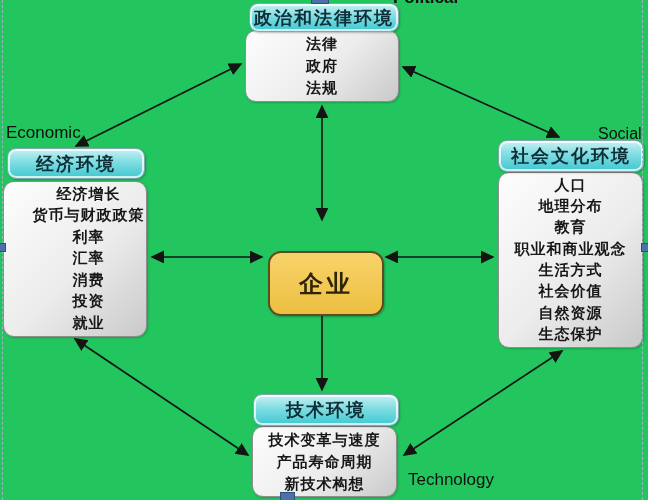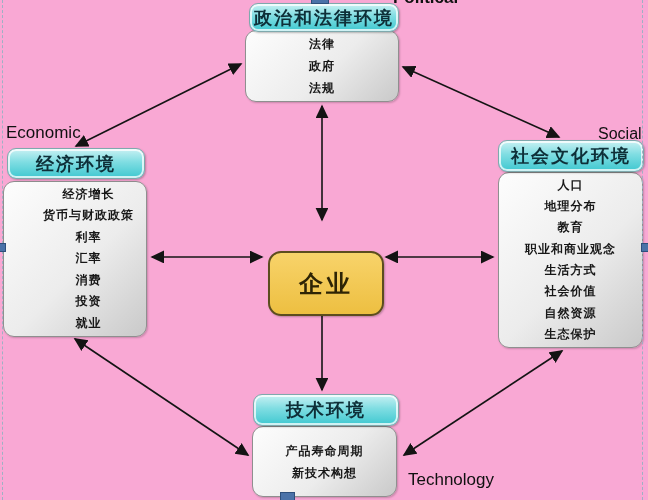--- a/index.html
+++ b/index.html
@@ -1,17 +1,17 @@
 <!DOCTYPE html>
 <html style="--header-top: #c9f1f3; --header-bottom: #3fc8d0; --body-top: #fdfdfd; --body-bottom: #c9c9c9; --center-top: #f8d36a; --center-bottom: #edbf41; --center-border: #5c4d1e; --arrow: #141414; --handle: #4a72a8;"><head>
 <meta charset="utf-8">
 <style>
   html,body{margin:0;padding:0;background:#fff;}
   .canvas{
-    position:relative;width:648px;height:500px;background:#f9a8d4;
+    position:relative;width:648px;height:500px;background:#22c55e;
     overflow:hidden;font-family:"DejaVu Serif","Liberation Serif",serif;
   }
   svg.arrows{position:absolute;left:0;top:0;pointer-events:none;}
   svg.arrows line{stroke:var(--arrow,#141414);stroke-width:1.6;}
 
   .node-header{
     position:absolute;display:flex;align-items:center;justify-content:center;
     background:linear-gradient(180deg,var(--header-top,#c9f1f3) 0%,#7fdde2 45%,var(--header-bottom,#3fc8d0) 100%);
     border:1px solid #7fa9ad;border-radius:9px;
     box-shadow:inset 0 0 0 2px rgba(255,255,255,.75), 1px 1px 2px rgba(0,0,0,.25);
@@ -20,21 +20,21 @@
   }
   .node-body{
     position:absolute;box-sizing:border-box;
     background:linear-gradient(135deg,var(--body-top,#fdfdfd) 0%,#ececec 55%,var(--body-bottom,#c9c9c9) 100%);
     border:1px solid #8f8f8f;border-radius:11px;
     box-shadow:1px 1px 2px rgba(0,0,0,.2);
     display:flex;flex-direction:column;align-items:center;justify-content:center;
     z-index:2;
   }
   .item-line{
-    font-size:12px;font-weight:bold;color:#171717;letter-spacing:1px;
+    font-size:15px;font-weight:bold;color:#171717;letter-spacing:1px;
     text-align:center;white-space:nowrap;
   }
   .tag-label{
     position:absolute;font-family:Liberation Sans, sans-serif;
     font-size:17px;color:#101010;z-index:2;white-space:nowrap;
   }
   .center-box{
     position:absolute;left:268px;top:226px;width:112px;height:61px;
     background:linear-gradient(180deg,var(--center-top,#f8d36a) 0%,var(--center-bottom,#edbf41) 100%);
     border:2px solid var(--center-border,#5c4d1e);border-radius:13px;
@@ -129,20 +129,21 @@
       <div class="item-line">教育</div>
       <div class="item-line">职业和商业观念</div>
       <div class="item-line">生活方式</div>
       <div class="item-line">社会价值</div>
       <div class="item-line">自然资源</div>
       <div class="item-line">生态保护</div>
     </div>
 
   <div class="node-header technology-header">技术环境</div>
   <div class="node-body technology-body">
+      <div class="item-line">技术变革与速度</div>
       <div class="item-line">产品寿命周期</div>
       <div class="item-line">新技术构想</div>
     </div>
   <div class="tag-label technology-label">Technology</div>
 
   <div class="center-box">企业</div>
 
   <div class="sel-line sel-line-left"></div>
   <div class="sel-line sel-line-right"></div>
   <div class="sel-handle sel-handle-top"></div>

